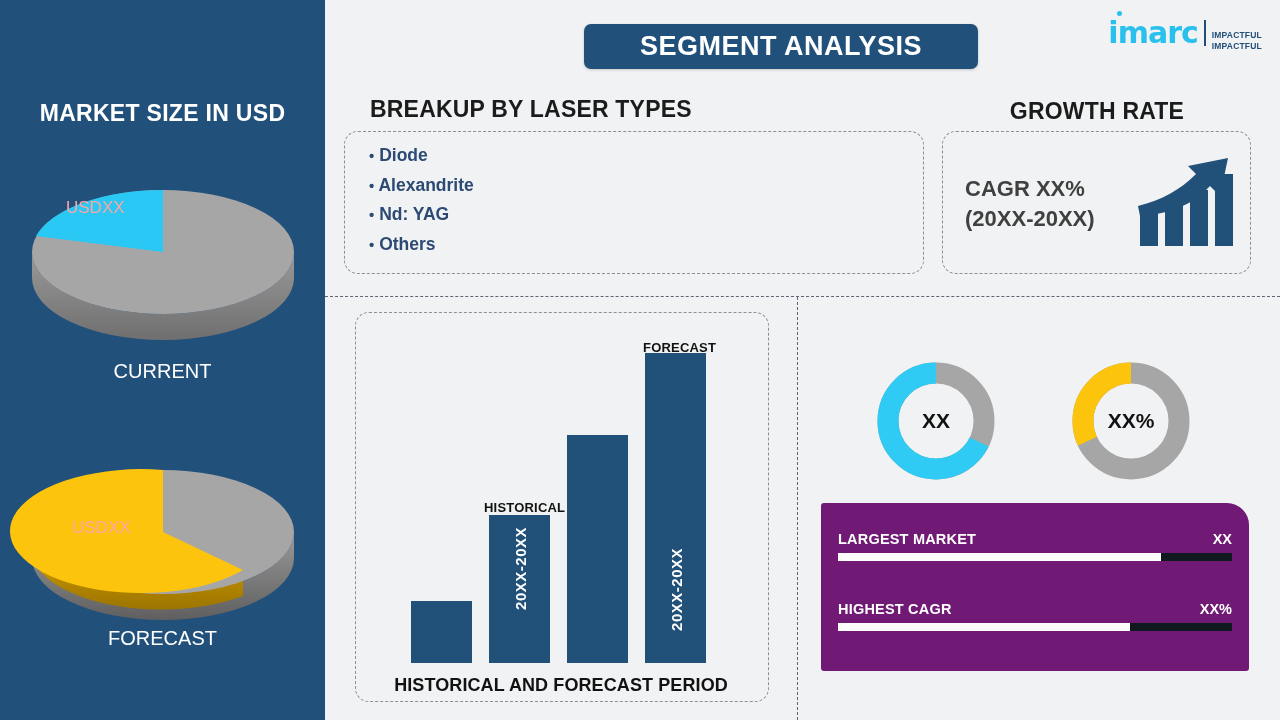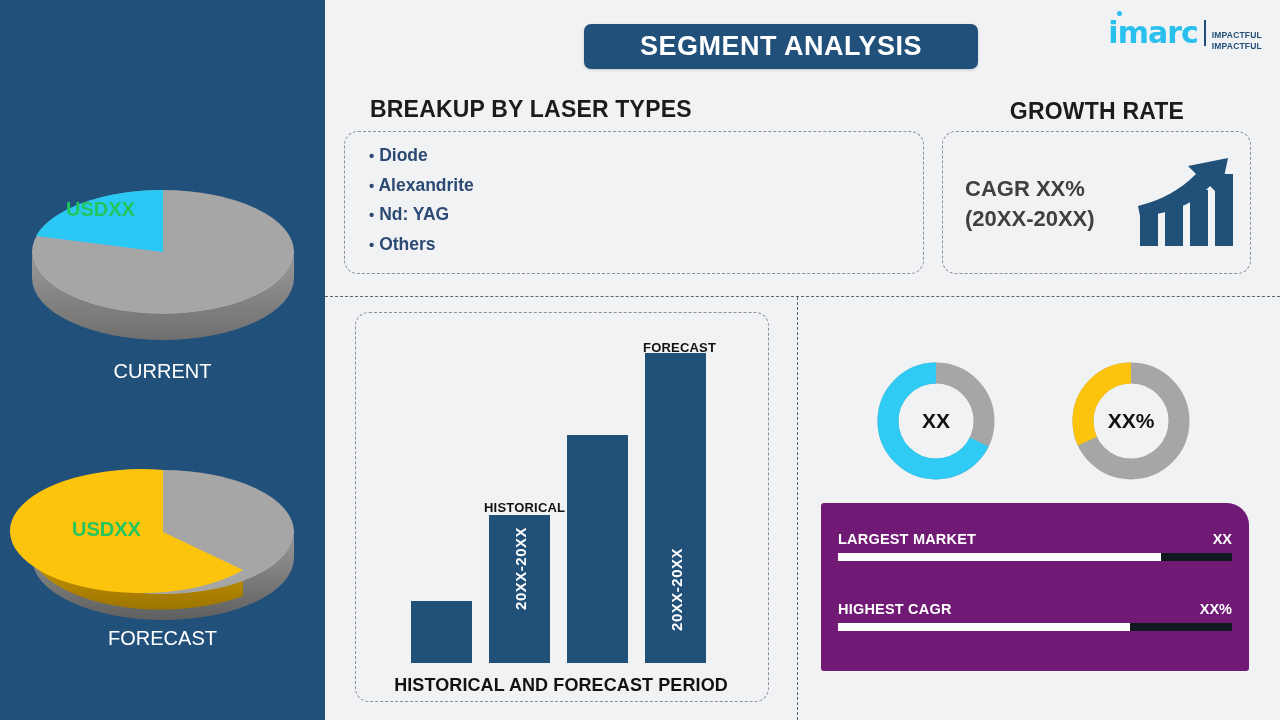--- a/index.html
+++ b/index.html
@@ -22,21 +22,21 @@
   .pie-wrap{position:absolute;left:0;width:325px;}
   .pie-wrap.top{top:160px;}
   .pie-wrap.bottom{top:440px;}
   .pie-caption{
     position:absolute;left:0;width:325px;text-align:center;
     color:#ffffff;font-size:20px;font-weight:normal;
   }
   .cap-current{top:360px;}
   .cap-forecast{top:627px;}
   .pie-label{
-    position:absolute;color:#22c55e;font-weight:bold;font-size:20px;
+    position:absolute;color:#fca5a5;font-weight:normal;font-size:17px;
     pointer-events:none;
   }
 
   
   .header-band{
     position:absolute;left:325px;top:0;width:955px;height:92px;background:#f1f2f3;
   }
   .title-pill{
     position:absolute;left:584px;top:24px;width:394px;height:45px;
     background:#21507b;border-radius:7px;
@@ -142,20 +142,21 @@
   }
   .pbar-fill{position:absolute;left:0;top:0;height:8px;background:#ffffff;}
 </style>
 </head>
 <body>
 
 <div id="root">
 
   <div class="sidebar">
 
+    <div class="sidebar-title">MARKET SIZE IN USD</div>
 
     <div class="pie-wrap top">
       <svg width="325" height="180" viewBox="0 0 325 180">
         <defs>
           <linearGradient id="gGrayRim" x1="0" y1="0" x2="0" y2="1">
             <stop offset="0%" stop-color="#9a9a9a"></stop>
               <stop offset="100%" stop-color="#6f6f6f"></stop>
           </linearGradient>
         </defs>
 

